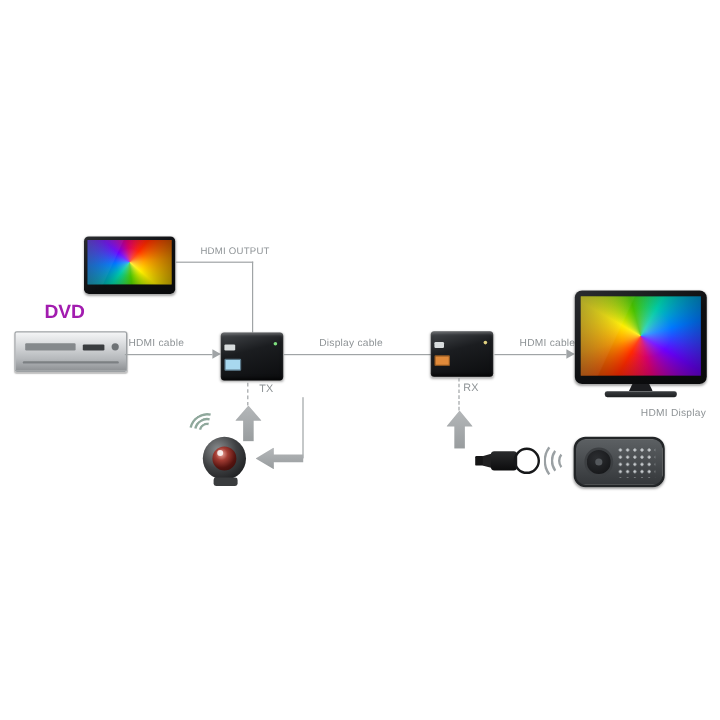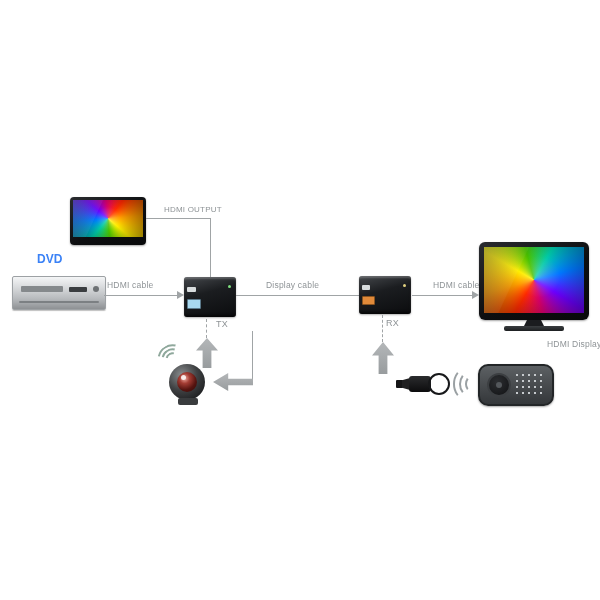--- a/index.html
+++ b/index.html
@@ -1,20 +1,20 @@
 <!DOCTYPE html>
 <html><head>
 <meta charset="utf-8">
 <style>
   html,body{margin:0;padding:0;background:#fff;}
   .canvas{position:relative;width:600px;height:600px;background:#ffffff;overflow:hidden;
           font-family:"Liberation Sans",sans-serif;}
   .abs{position:absolute;}
   .label{color:#8e9396;font-size:8.5px;white-space:nowrap;letter-spacing:.2px;}
-  .label-dark{color:#3b82f6;font-weight:bold;font-size:12px;white-space:nowrap;}
+  .label-dark{color:#a21caf;font-weight:bold;font-size:16px;white-space:nowrap;}
   .hline{height:0;border-top:1px solid #a0a4a6;}
   .vline{width:0;border-left:1px solid #a0a4a6;}
   .vdash{width:0;border-left:1px dashed #a0a4a6;}
   .arrowhead-right{width:0;height:0;border-top:4px solid transparent;border-bottom:4px solid transparent;border-left:7px solid #a0a4a6;}
   .block-arrow{background:linear-gradient(180deg,#b4b7b9,#989c9e);}
   .block-up{clip-path:polygon(50% 0%,100% 42%,70% 42%,70% 100%,30% 100%,30% 42%,0% 42%);}
   .block-left{clip-path:polygon(0% 50%,38% 0%,38% 32%,100% 32%,100% 68%,38% 68%,38% 100%);}
 
   
   .swirl{background:
@@ -65,21 +65,21 @@
 
 <div class="canvas">
 
   <div class="abs bezel" style="left:70px;top:197px;width:76px;height:48px;">
     <div class="abs swirl" style="left:3px;top:3px;right:3px;bottom:8px;"></div>
     <div class="abs gloss" style="left:3px;top:3px;right:3px;bottom:8px;"></div>
   </div>
 
   <div class="abs hline" style="left:146px;top:218px;width:65px;"></div>
   <div class="abs vline" style="left:210px;top:218px;height:59px;"></div>
-  <div class="abs label" style="left:164px;top:205px;font-size:8px;">HDMI OUTPUT</div>
+  <div class="abs label" style="left:146px;top:205px;font-size:8px;padding-left:21px;">HDMI OUTPUT</div>
 
   <div class="abs label-dark" style="left:37px;top:252px;">DVD</div>
   <div class="abs dvd-body" style="left:12px;top:276px;width:92px;height:32px;">
     <div class="abs" style="left:8px;top:9px;width:42px;height:6px;background:#85898c;border-radius:1px;"></div>
     <div class="abs" style="left:56px;top:10px;width:18px;height:5px;background:#3a3d40;border-radius:1px;"></div>
     <div class="abs" style="left:80px;top:9px;width:6px;height:6px;background:#6e7275;border-radius:50%;"></div>
     <div class="abs" style="left:6px;top:24px;right:6px;height:2px;background:#7c8083;border-radius:1px;"></div>
   </div>
 
   <div class="abs label" style="left:107px;top:280px;">HDMI cable</div>
@@ -146,15 +146,15 @@
   <div class="abs label" style="left:433px;top:280px;">HDMI cable</div>
   <div class="abs hline" style="left:412px;top:295px;width:60px;"></div>
   <div class="abs arrowhead-right" style="left:472px;top:291px;"></div>
 
   <div class="abs bezel" style="left:479px;top:242px;width:110px;height:78px;border-radius:6px;">
     <div class="abs swirl2" style="left:5px;top:5px;right:5px;bottom:7px;"></div>
     <div class="abs gloss" style="left:5px;top:5px;right:5px;bottom:7px;"></div>
   </div>
   <div class="abs" style="left:524px;top:320px;width:20px;height:6px;background:#1b1c1f;clip-path:polygon(15% 0,85% 0,100% 100%,0 100%);"></div>
   <div class="abs" style="left:504px;top:326px;width:60px;height:5px;background:linear-gradient(180deg,#3a3d40,#1d1f21);border-radius:2px;"></div>
-  <div class="abs label" style="left:523px;top:339px;padding-left:24px;">HDMI Display</div>
+  <div class="abs label" style="left:510px;top:339px;padding-left:24px;">HDMI Display</div>
 
 </div>
 
 </body></html>

